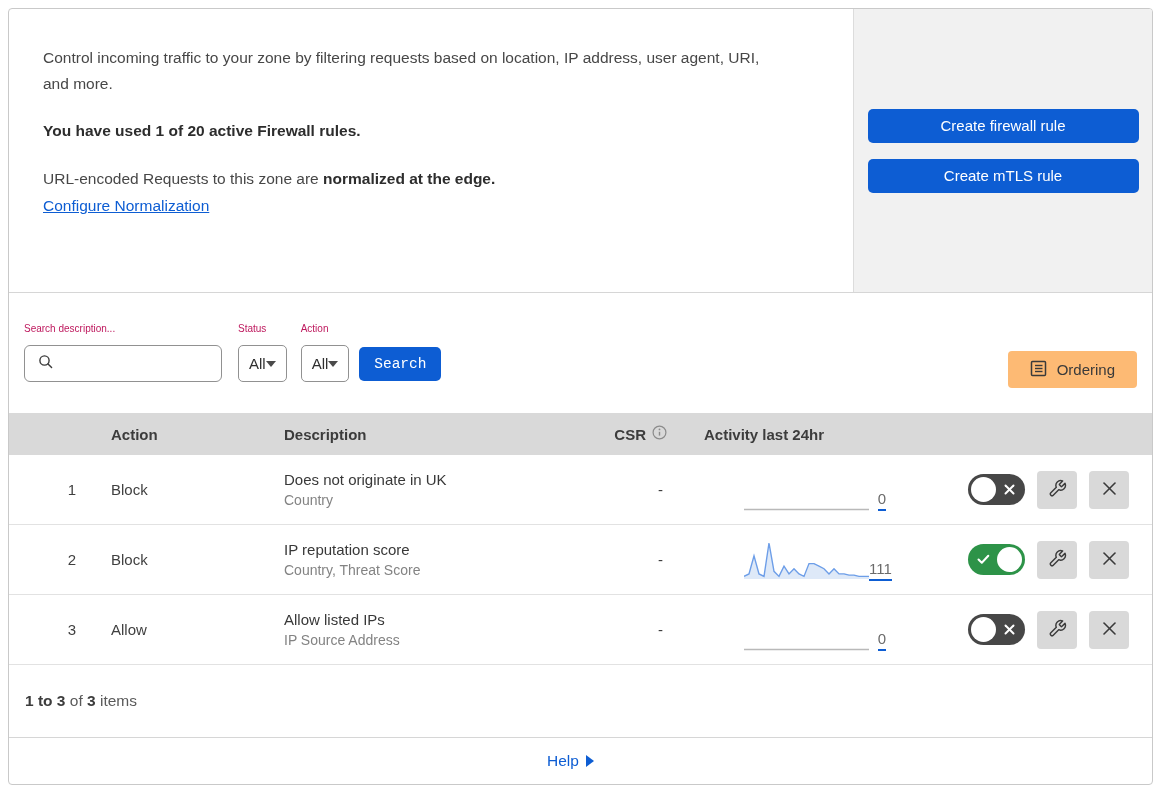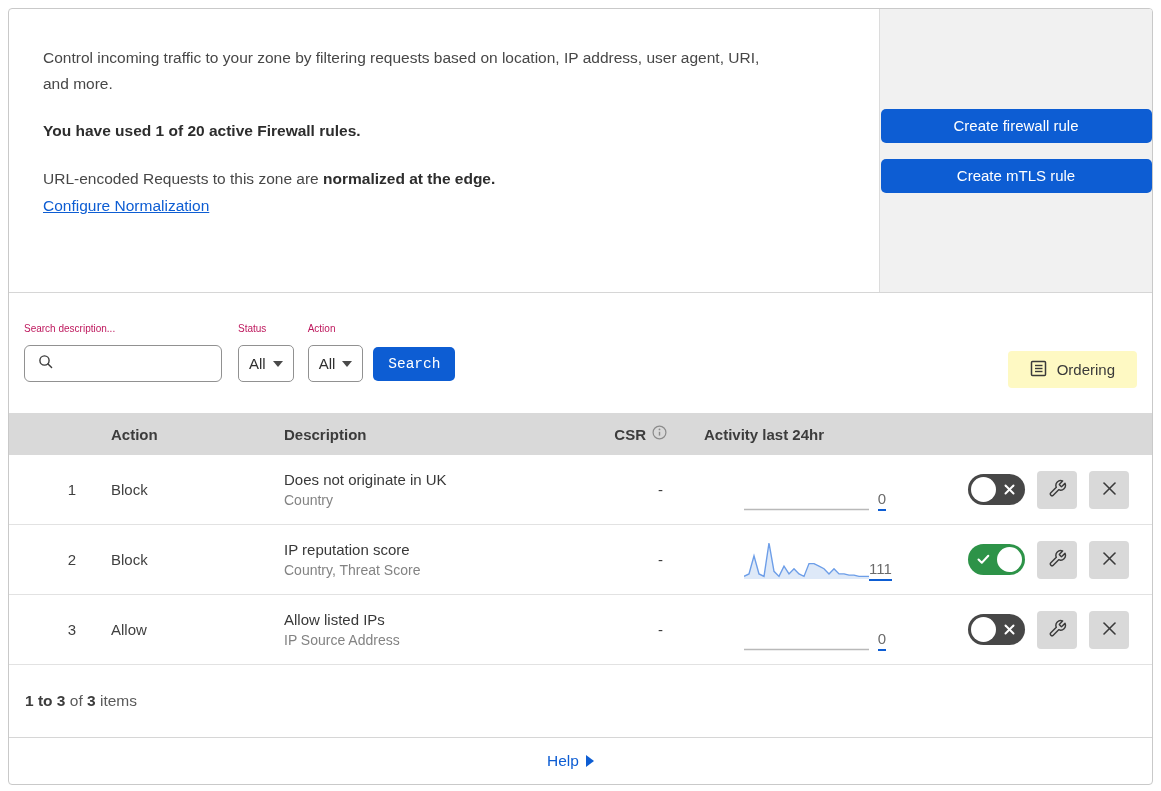--- a/index.html
+++ b/index.html
@@ -11,43 +11,43 @@
 
   
   .top { height: 284px; display: flex; border-bottom: 1px solid #d6d6d6; flex: none; }
   .top-left { flex: 1; padding: 36px 30px 0 34px; }
   .page-title { font-size: 21px; font-weight: 700; color: #2d2d2d; margin-bottom: 16px; letter-spacing: .2px; }
   .page-desc { font-size: 15.5px; color: #474747; line-height: 26px; max-width: 745px; margin-bottom: 25px; }
   .usage-line { font-size: 15.5px; font-weight: 700; color: #2d2d2d; margin-bottom: 30px; }
   .norm-line { font-size: 15.5px; color: #474747; margin-bottom: 9px; }
   .norm-line strong { color: #2d2d2d; }
   .norm-link { font-size: 15.5px; color: #0d5dd3; text-decoration: underline; cursor: pointer; display: inline-block; }
-  .top-right { width: 273px; flex: none; background: #f1f1f1; border-left: 1px solid #dcdcdc;
+  .top-right { width: 299px; flex: none; background: #f1f1f1; border-left: 1px solid #dcdcdc;
     display: flex; flex-direction: column; align-items: center; justify-content: center; gap: 16px; }
   .btn-primary { width: 271px; height: 34px; background: #0d5dd3; color: #fff; border: none;
     border-radius: 5px; font-size: 15px; font-family: inherit; cursor: pointer; }
 
   
   .filter-bar { height: 120px; flex: none; display: flex; align-items: flex-end;
     padding: 0 15px 31px 15px; background: #fff; }
   .fgroup { display: flex; flex-direction: column; }
   .fgroup .flabel { font-size: 10px; color: #be185d; margin-bottom: 11px; }
   .search-box { width: 198px; height: 37px; border: 1px solid #919191; border-radius: 6px;
     display: flex; align-items: center; padding-left: 13px; gap: 8px; background: #fff; }
   .search-box input { border: none; outline: none; flex: 1; height: 30px; min-width: 0;
     font-size: 14px; font-family: inherit; background: transparent; }
   .dropdown { height: 37px; border: 1px solid #919191; border-radius: 5px; background: #fff;
-    display: flex; align-items: center; justify-content: center; gap: 7px; font-size: 15px;
+    display: flex; align-items: center; justify-content: center; font-size: 15px;
     color: #2f2f2f; cursor: pointer; padding: 0 10px; }
   .caret { width: 0; height: 0; border-left: 5px solid transparent; border-right: 5px solid transparent;
     border-top: 6px solid #4a4a4a; display: inline-block; }
   .gap16 { width: 16px; flex: none; } .gap14 { width: 14px; flex: none; } .gap10 { width: 10px; flex: none; }
   .btn-search { width: 82px; height: 34px; background: #0d5dd3; color: #fff; border: none;
     border-radius: 5px; font-size: 14.5px; font-family: Liberation Mono, monospace; cursor: pointer; margin-bottom: 1px; }
-  .btn-ordering { margin-left: auto; height: 37px; padding: 0 22px; background: #fef9c3; border: none;
+  .btn-ordering { margin-left: auto; height: 37px; padding: 0 22px; background: #fdba74; border: none;
     border-radius: 4px; font-size: 15px; color: #3a3a3a; font-family: inherit; cursor: pointer;
     display: flex; align-items: center; gap: 10px; margin-bottom: -6px; text-align: right; }
 
   
   .grid { display: grid; grid-template-columns: 84px 170px 320px 90px 215px 1fr; align-items: center; }
   .thead { height: 42px; background: #d9d9d9; flex: none; font-size: 15px; font-weight: 700; color: #3c3c3c; }
   .th-action { padding-left: 18px; }
   .th-desc { padding-left: 21px; }
   .th-csr { text-align: right; padding-right: 6px; display: flex; justify-content: flex-end;
     align-items: center; gap: 6px; }

